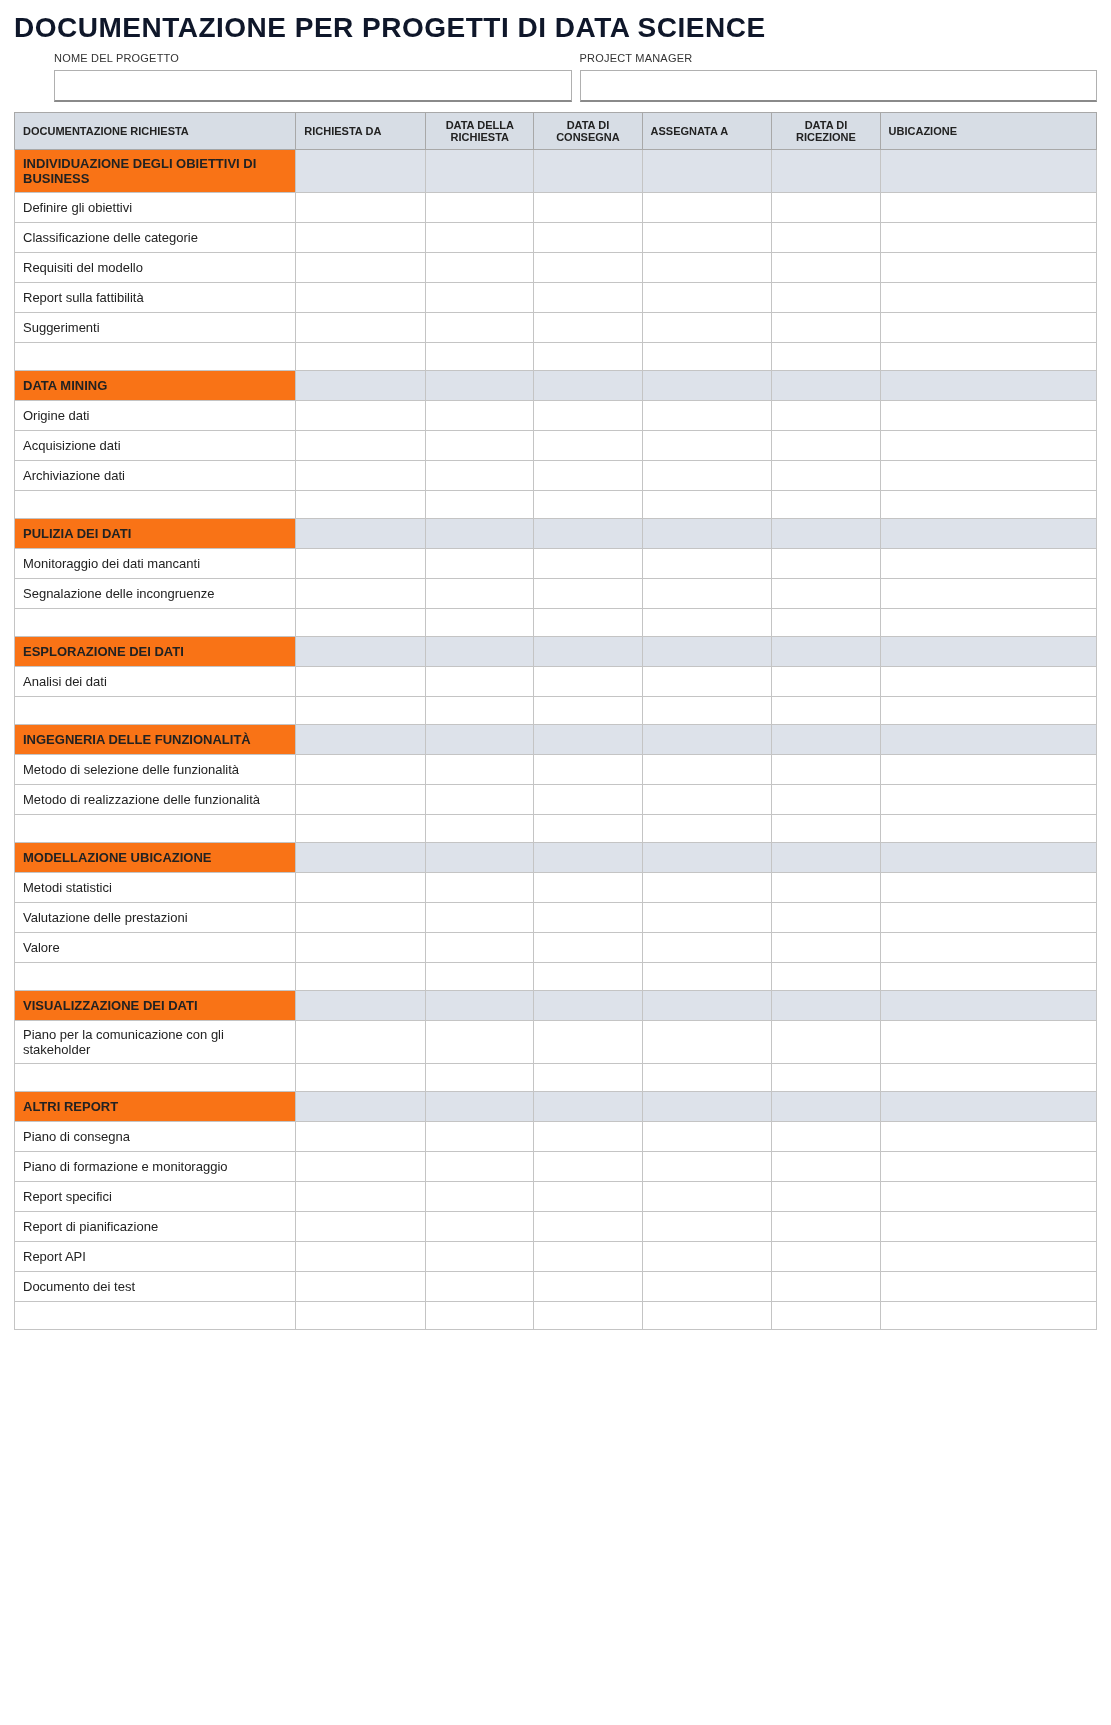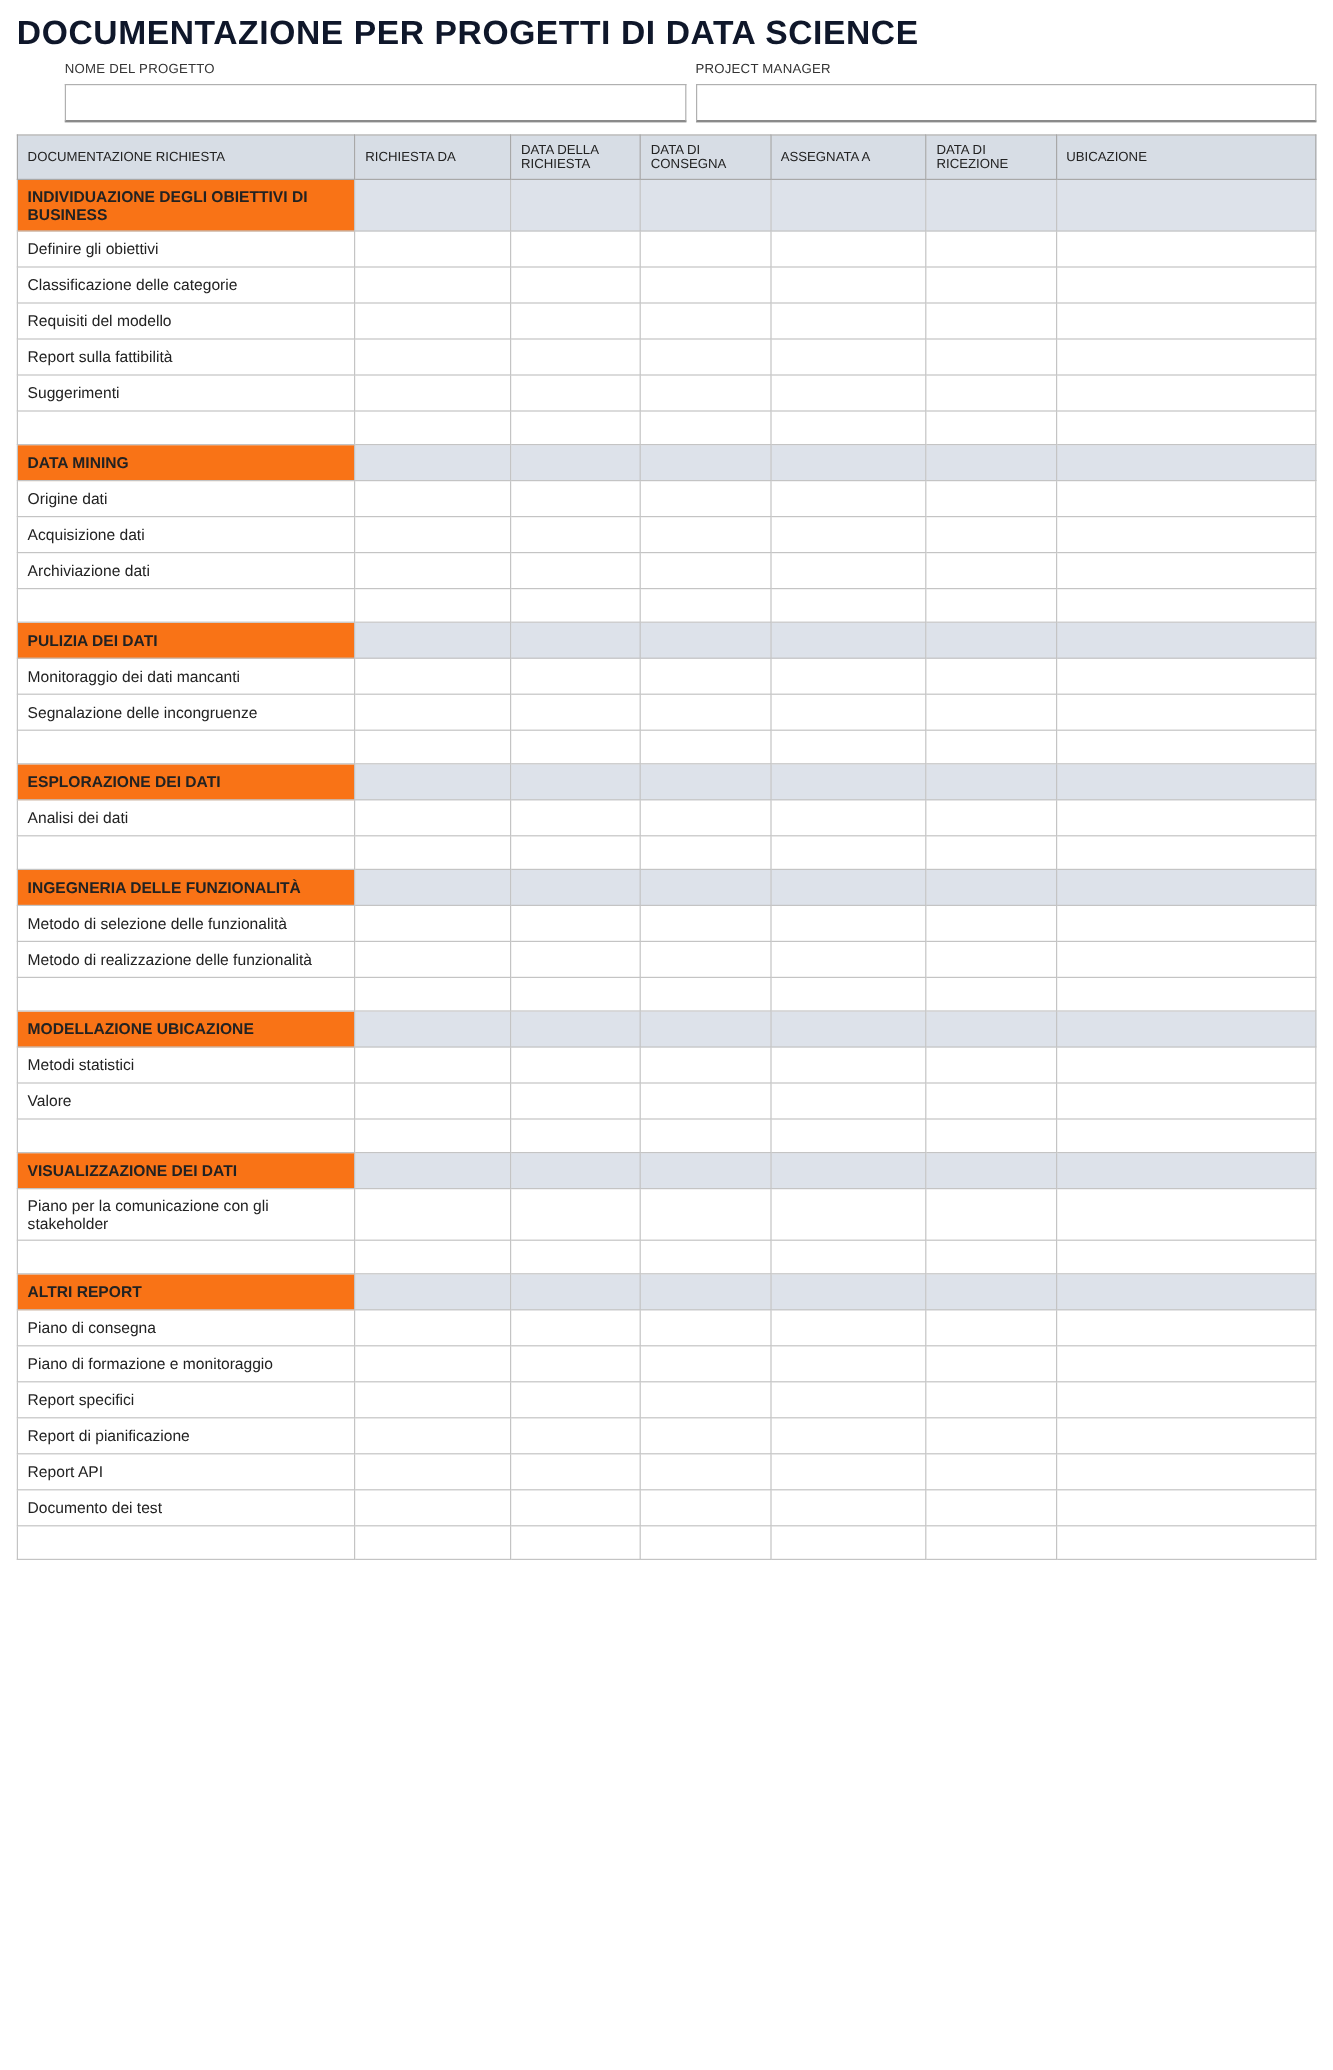--- a/index.html
+++ b/index.html
@@ -46,29 +46,30 @@
     }
     table {
       width: 100%;
       border-collapse: collapse;
       margin-top: 10px;
       border: 1px solid #a8a8a8;
     }
     th {
       background: #d7dde5;
       font-size: 11px;
-      font-weight: normal;
+      font-weight: bold;
       text-align: left;
       padding: 6px 8px;
       border: 1px solid #a8a8a8;
       color: #222;
       vertical-align: middle;
       margin-left: 26px;
     }
     th.center {
+      text-align: center;
     }
     td {
       border: 1px solid #c4c4c4;
       padding: 6px 8px;
       font-size: 13px;
       height: 30px;
       background: #fff;
       color: #222;
     }
     tr.section td {
@@ -353,20 +354,29 @@
       <tr>
         <td>Metodi statistici</td>
         <td></td>
         <td></td>
         <td></td>
         <td></td>
         <td></td>
         <td></td>
       </tr>
       <tr>
+        <td>Valutazione delle prestazioni</td>
+        <td></td>
+        <td></td>
+        <td></td>
+        <td></td>
+        <td></td>
+        <td></td>
+      </tr>
+      <tr>
         <td>Valore</td>
         <td></td>
         <td></td>
         <td></td>
         <td></td>
         <td></td>
         <td></td>
       </tr>
       <tr class="blank">
         <td></td>

